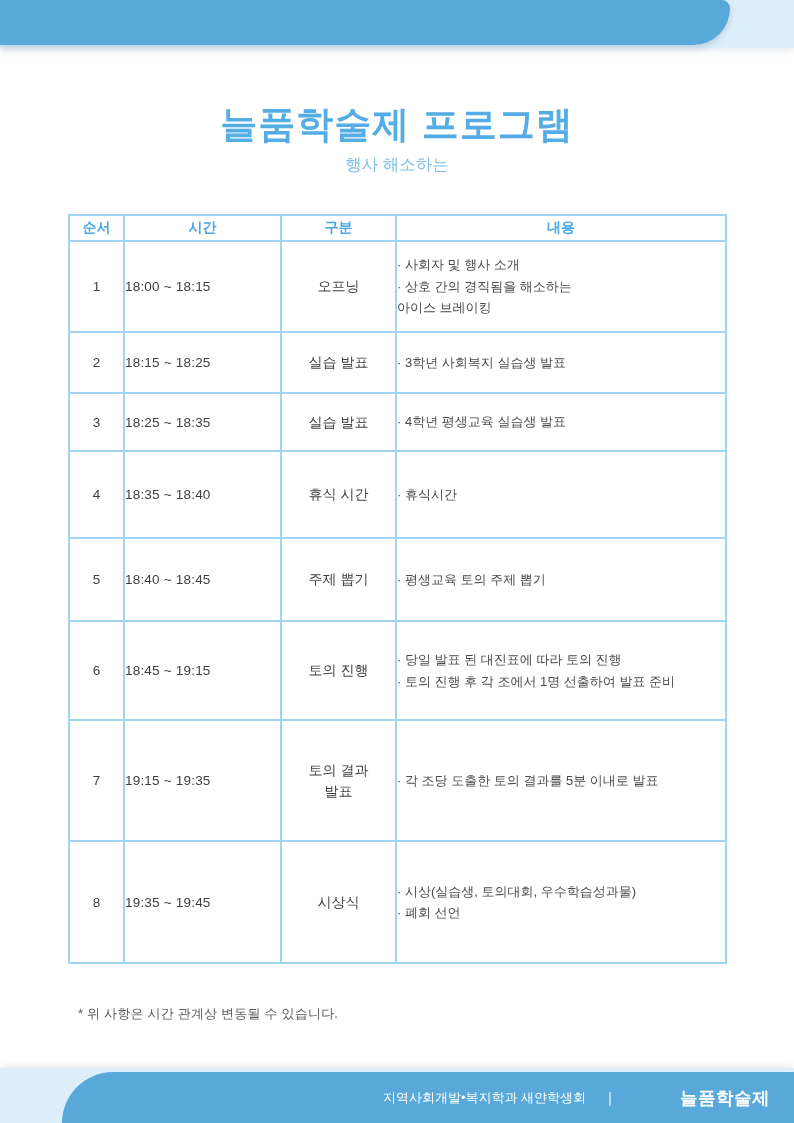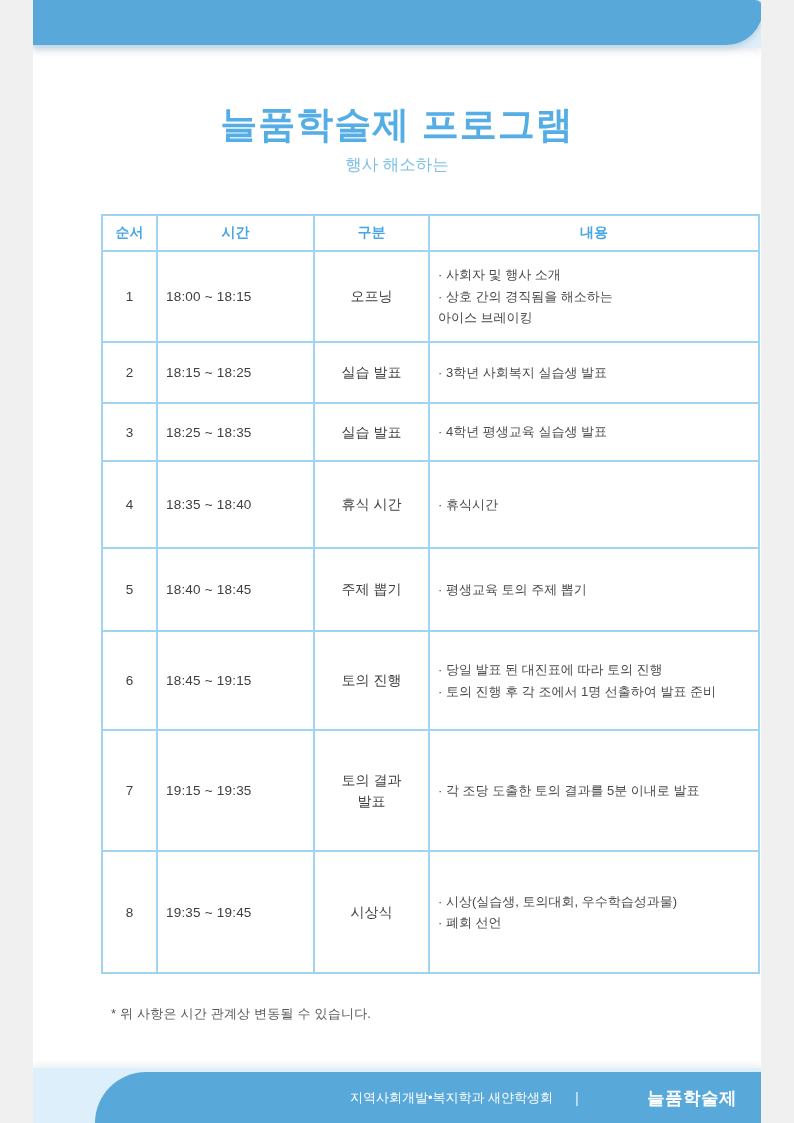--- a/index.html
+++ b/index.html
@@ -10,21 +10,21 @@
     --border-blue:#9fd4f2;
     --header-text-blue:#47a6e6;
     --body-text:#3f3f3f;
     --content-text:#4a4a4a;
     --footnote-gray:#57585a;
     --footer-text:#ffffff;
   }
   html,body{margin:0;padding:0;}
   body{background:#f0f0f0;font-family:"Liberation Sans","DejaVu Sans",sans-serif;}
   .page{
-    position:relative;width:728px;height:1123px;background:#ffffff;
+    position:relative;width:794px;height:1123px;background:#ffffff;
     overflow:hidden;margin:0 auto;
   }
   
   .top-strip{
     position:absolute;top:0;left:0;right:0;height:48px;
     background:var(--light-blue);
     box-shadow:0 3px 7px rgba(120,140,160,0.18);
   }
   .top-banner{
     position:absolute;top:0;left:0;width:730px;height:45px;
@@ -42,21 +42,21 @@
     position:absolute;top:154px;left:0;right:0;
     text-align:center;font-size:16.5px;color:var(--subtitle-blue);
   }
   
   table.schedule{
     position:absolute;left:68px;top:214px;width:657px;
     border-collapse:collapse;table-layout:fixed;
   }
   table.schedule th,table.schedule td{
     border:2px solid var(--border-blue);
-    vertical-align:middle;padding:8px;margin-top:20px;
+    vertical-align:middle;padding:0;margin-top:20px;
   }
   table.schedule thead tr{height:26px;}
   table.schedule th{
     color:var(--header-text-blue);font-size:14px;font-weight:bold;
     text-align:center;
   }
   td.c-no{ text-align:center;font-size:13.5px;color:var(--body-text); }
   td.c-time{ font-size:13.5px;color:var(--body-text);letter-spacing:.2px; }
   td.c-cat{ text-align:center;font-size:14px;color:var(--body-text);white-space:pre-line;line-height:21px; }
   td.c-content{

